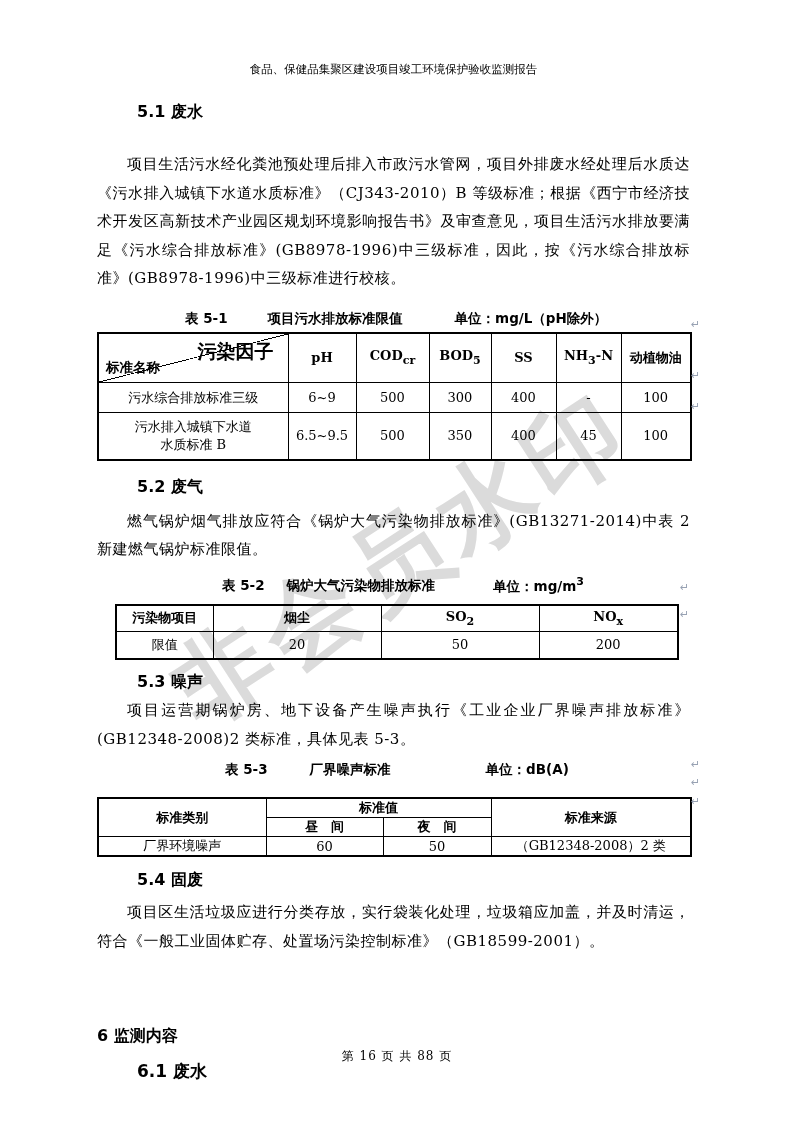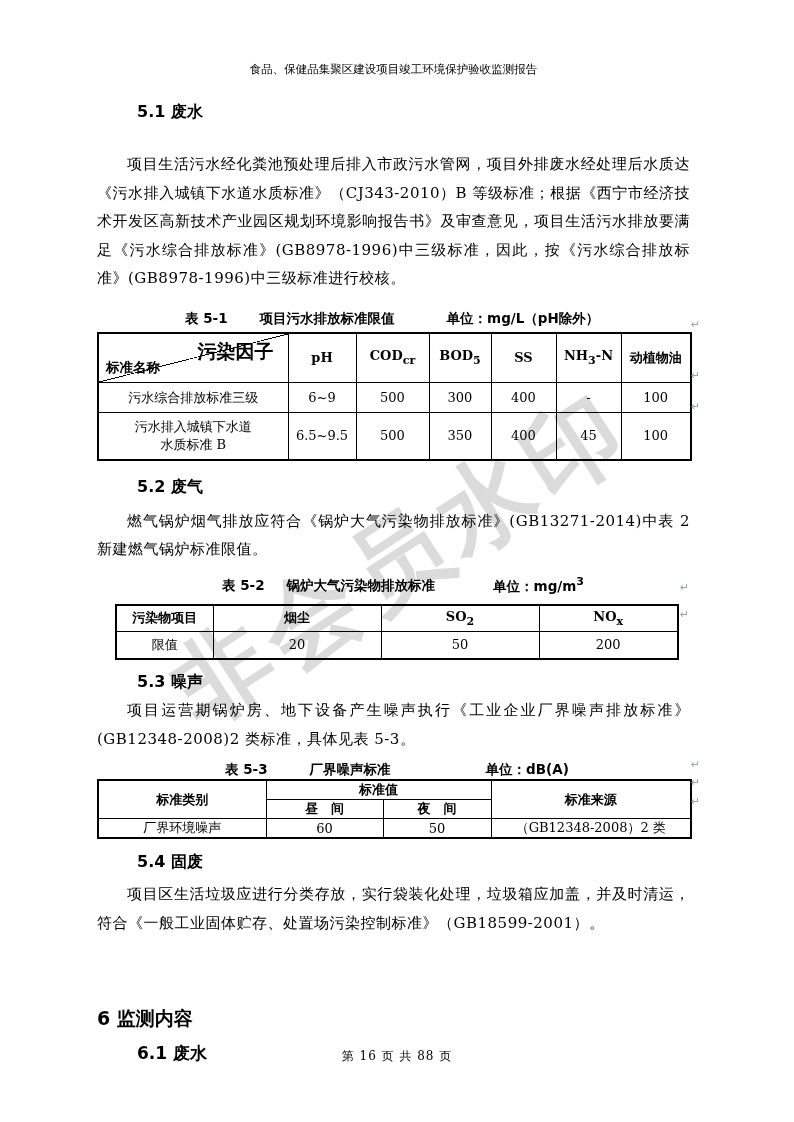--- a/index.html
+++ b/index.html
@@ -65,21 +65,21 @@
     align-items:flex-end;
     font-family:"DejaVu Sans", sans-serif;
     font-weight:bold;
     font-size:13.5px;
     line-height:18px;
   }
   .tcap.c1{margin-top:16px;}
   .tcap.c2{margin-top:9px;}
   .tcap.c3{margin-top:7px;}
   .c1 .cap-label{margin-left:88px;}
-  .c1 .cap-title{margin-left:32px;text-align:center;}
+  .c1 .cap-title{margin-left:40px;text-align:center;}
   .c1 .cap-unit{margin-left:52px;}
   .c2 .cap-label{margin-left:125px;}
   .c2 .cap-title{margin-left:22px;}
   .c2 .cap-unit{margin-left:58px;}
   .c3 .cap-label{margin-left:128px;}
   .c3 .cap-title{margin-left:42px;}
   .c3 .cap-unit{margin-left:95px;}
   sup,sub{font-size:11px;}
   table{
     border-collapse:collapse;
@@ -97,41 +97,41 @@
     overflow:hidden;
   }
   .std th{font-weight:bold;}
   .t1{margin-top:5px;width:593px;}
   .t1 .rh{height:50px;}
   .t1 .r1{height:30px;}
   .t1 .r2{height:47px;}
   .t2{margin-top:10px;margin-left:18px;width:562px;}
   .t2 .rh{height:26px;}
   .t2 .r1{height:28px;}
-  .t3{margin-top:1px;width:593px;border-radius:13px;}
+  .t3{margin-top:19px;width:593px;border-radius:13px;}
   .t3 .rh1{height:19px;}
   .t3 .rh2{height:17px;}
   .t3 .r1{height:16px;}
   .diag{
     position:relative;
     background-image:linear-gradient(to bottom right,
       transparent 49.5%, #000 49.5%, #000 50.5%, transparent 50.5%);
   }
   .diag .corner-top{
     position:absolute;top:5px;right:14px;
     font-weight:bold;font-size:19px;
   }
   .diag .corner-bottom{
     position:absolute;bottom:5px;left:7px;
     font-weight:bold;font-size:13.5px;
   }
   .h6{
     font-family:"DejaVu Sans", sans-serif;
     font-weight:bold;
-    font-size:19px;
+    font-size:16px;
     line-height:22px;
     margin:70px 0 0 0;
   }
   .h61{
     font-family:"DejaVu Sans", sans-serif;
     font-weight:bold;
     font-size:17px;
     line-height:20px;
     margin:14px 0 4px 40px;
   }

